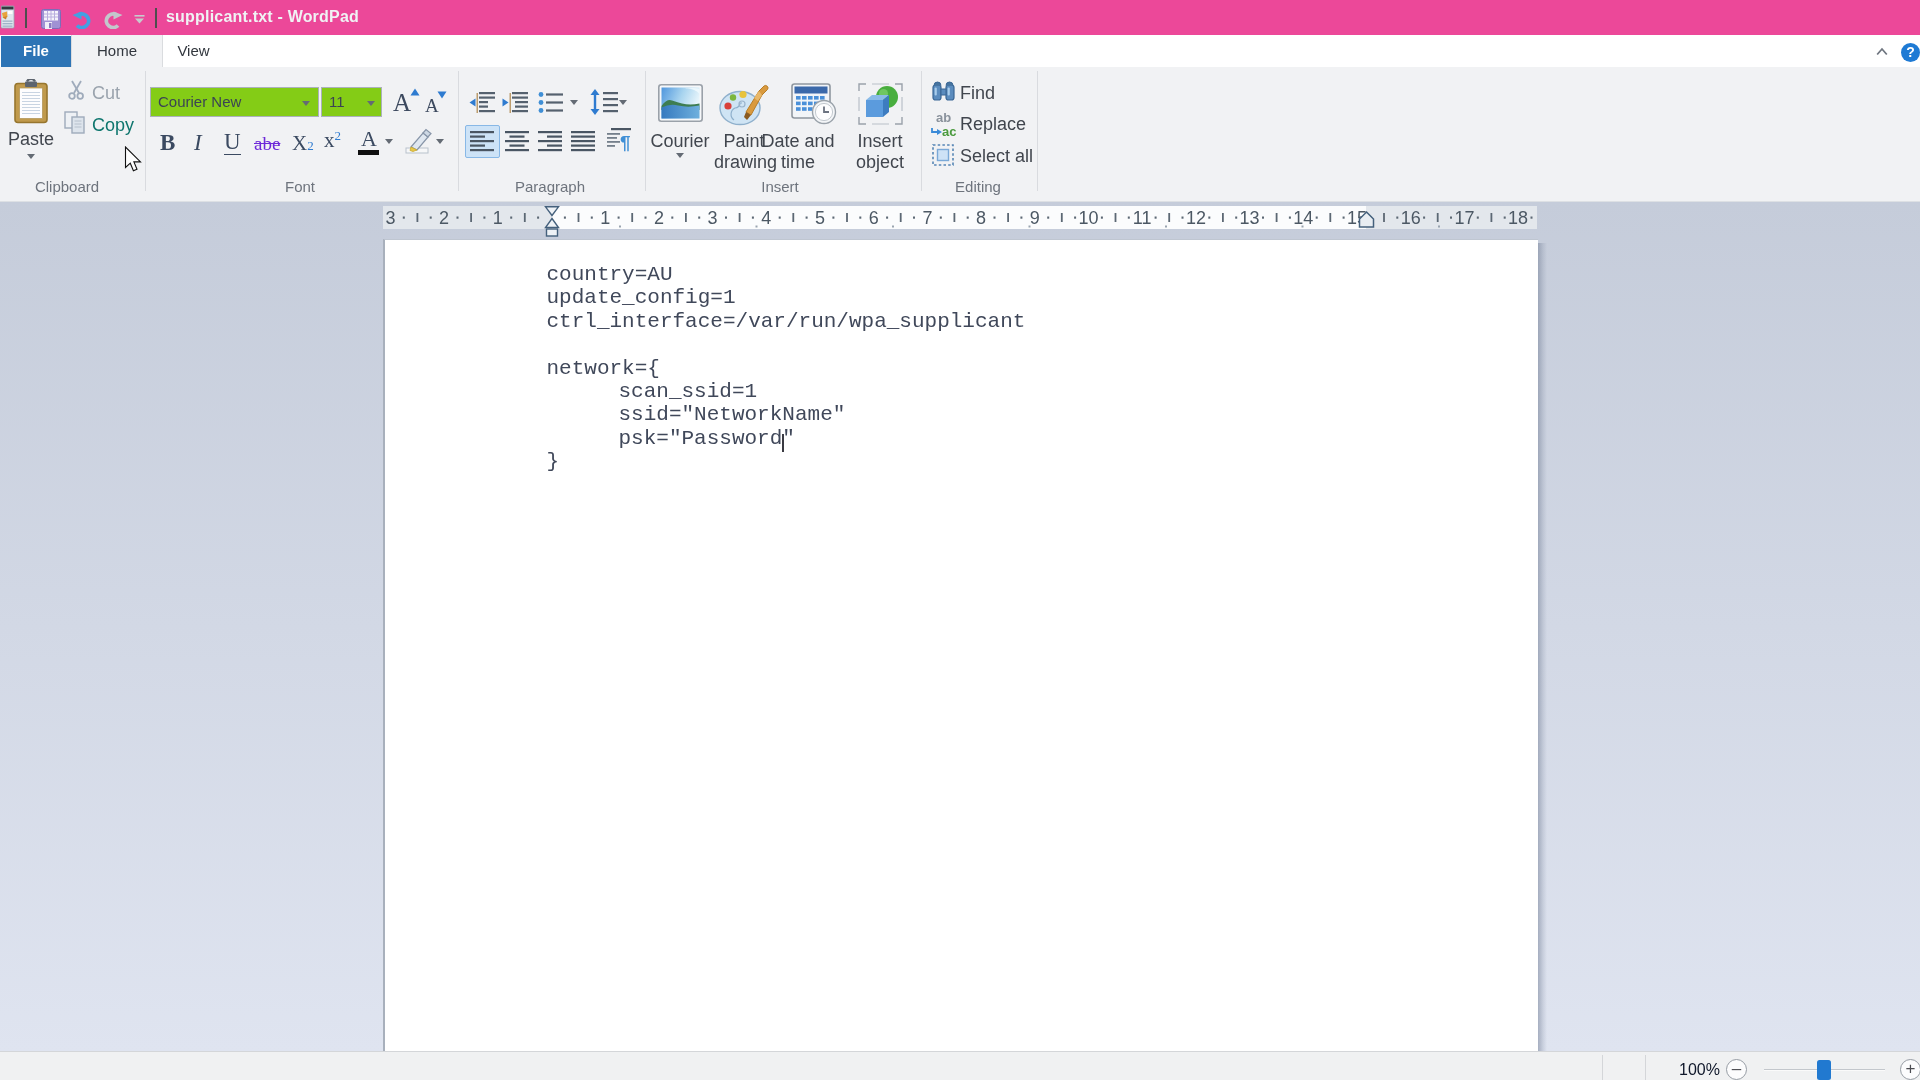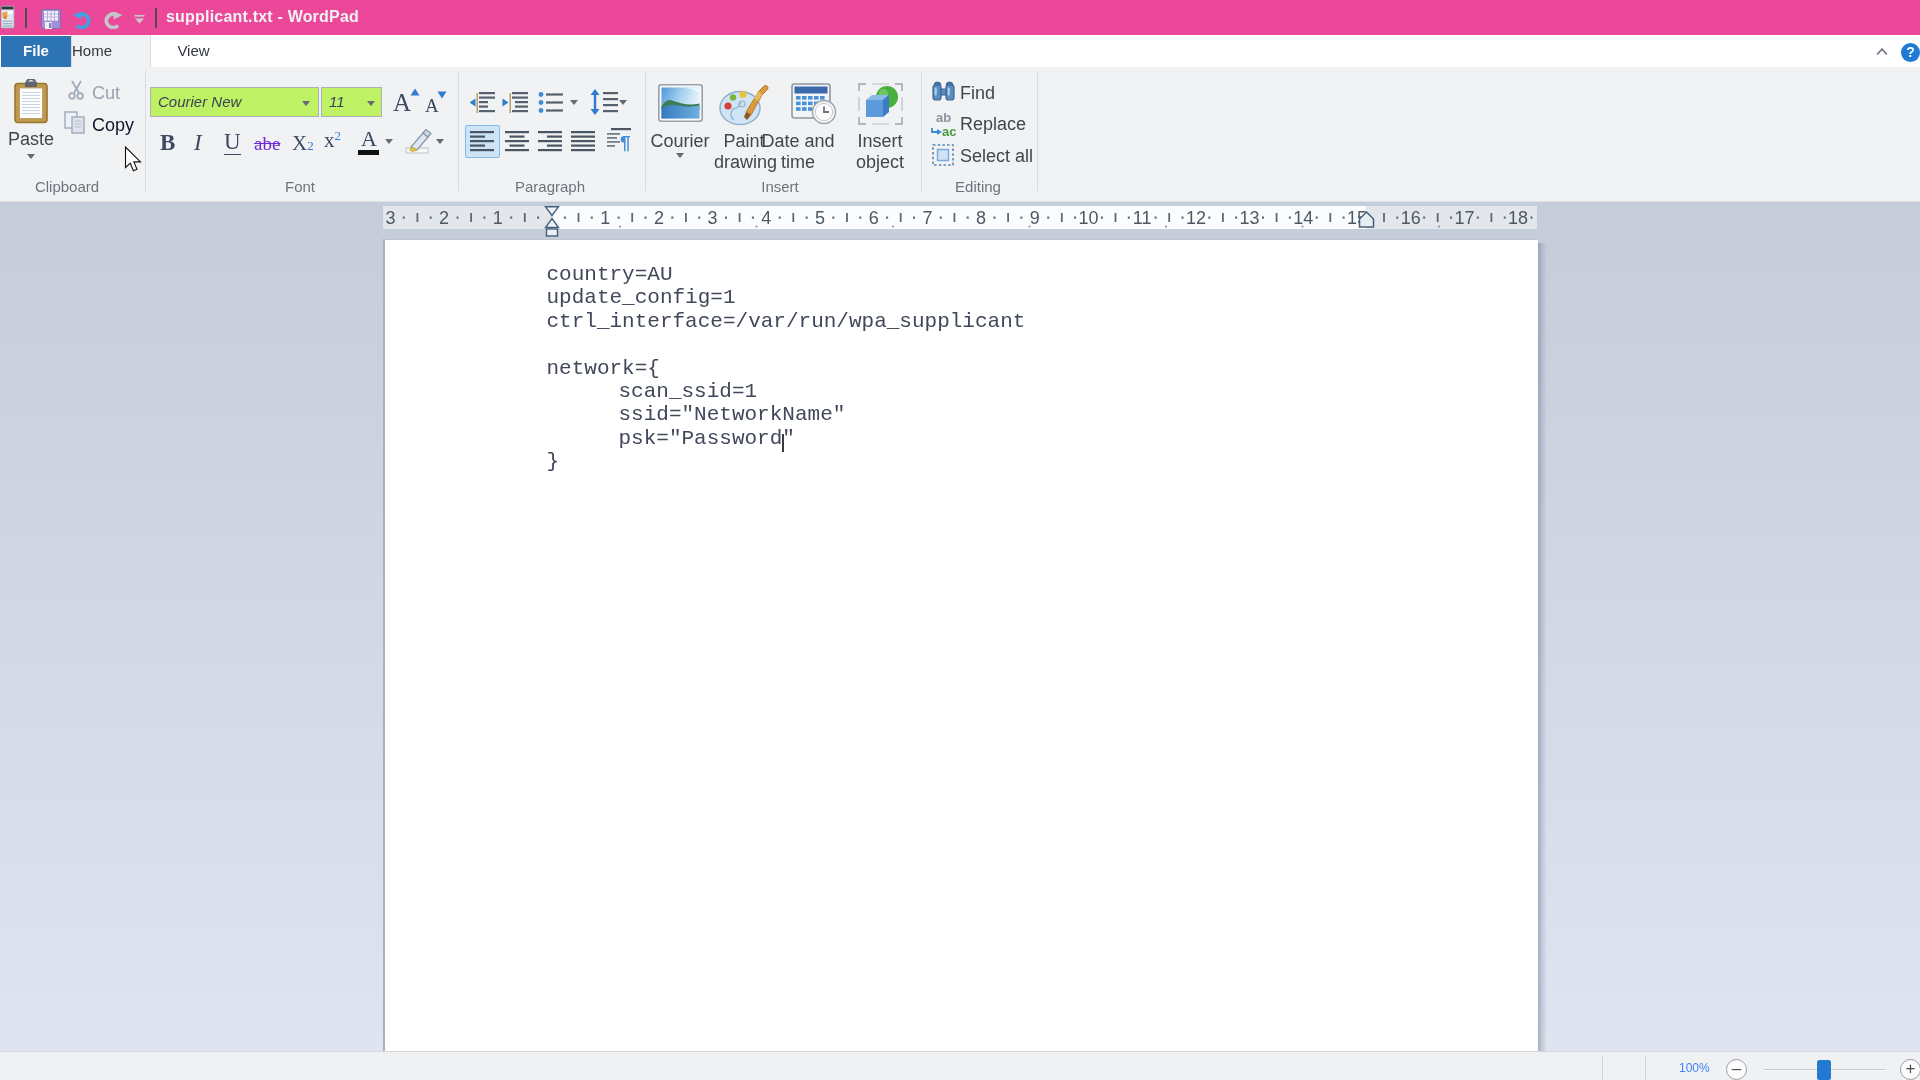--- a/index.html
+++ b/index.html
@@ -6,42 +6,42 @@
   html,body { width:1920px; height:1080px; overflow:hidden; }
   body { font-family:"Liberation Sans", sans-serif; position:relative; background:#fff; }
   .abs { position:absolute; }
 
   #titlebar { position:absolute; left:0; top:0; width:1920px; height:35px; background:#ec4899; }
   .tsep { position:absolute; top:8px; width:2px; height:20px; background:#4e4e4e; }
   #titletext { position:absolute; left:166px; top:8px; color:#f0f2f4; font-size:16px; font-weight:bold; letter-spacing:0.2px; }
 
   #tabrow { position:absolute; left:0; top:35px; width:1920px; height:32px; background:#fff; }
   #filetab { position:absolute; left:1px; top:1px; width:70px; height:31px; background:#2d74b5; color:#fff; font-size:15px; font-weight:bold; text-align:center; line-height:29px; }
-  #hometab { position:absolute; left:71px; top:0px; width:80px; height:32px; background:#f1f2f4; border-left:1px solid #dadcdf; border-right:1px solid #dadcdf; color:#32373e; font-size:15px; text-align:left; line-height:31px; }
+  #hometab { position:absolute; left:71px; top:0px; width:92px; height:32px; background:#f1f2f4; border-left:1px solid #dadcdf; border-right:1px solid #dadcdf; color:#32373e; font-size:15px; text-align:center; line-height:31px; }
   #viewtab { position:absolute; left:151px; top:0px; width:85px; height:32px; color:#32373e; font-size:15px; text-align:center; line-height:31px; }
 
   #ribbon { position:absolute; left:0; top:67px; width:1920px; height:135px; background:#f1f2f4; }
   #ribbonedge { position:absolute; left:0; top:201px; width:1920px; height:1px; background:#dde0e4; }
   .gsep { position:absolute; top:4px; width:1px; height:120px; background:#d9dbdf; }
   .glabel { position:absolute; bottom:7px; font-size:15px; color:#6e747d; width:200px; text-align:center; }
   .blabel { position:absolute; font-size:18px; color:#41464e; text-align:center; }
   .serif { font-family:"Liberation Serif", serif; }
   .caret-d { position:absolute; width:0; height:0; border-left:4px solid transparent; border-right:4px solid transparent; border-top:5px solid #646b74; }
-  .combo { position:absolute; background:#bef264; border:1px solid #abb1bc;font-style:italic; }
+  .combo { position:absolute; background:#84cc16; border:1px solid #abb1bc; }
   .combo .ctext { position:absolute; left:7px; top:5px; font-size:15px; color:#3b4354; }
 
   #docarea { position:absolute; left:0; top:202px; width:1920px; height:849px; background:linear-gradient(#c5ccda, #d2d8e5 50%, #dfe4f0); }
   #ruler { position:absolute; left:383px; top:4px; width:1154px; height:23px; background:#fbfcfd; }
   #page { position:absolute; left:383px; top:37px; width:1155px; height:812px; background:#fff; border-left:2px solid #a8b0bc; border-top:1px solid #bfc6d1; }
   #doctext { position:absolute; left:161.5px; top:23px; font-family:Liberation Mono, monospace; font-size:21px; line-height:23.4px; color:#40485a; white-space:pre; tab-size:72px; }
   #caret { position:absolute; left:397px; top:194px; width:2px; height:18px; background:#3a3a42; }
 
   #statusbar { position:absolute; left:0; top:1051px; width:1920px; height:29px; background:#f0f1f2; border-top:1px solid #d4d6d9; }
   .ssep { position:absolute; top:3px; width:1px; height:26px; background:#d4d6d9; }
-  #zoomtext { position:absolute; left:1679px; top:1061px; font-size:12px; color:#3b82f6; }
+  #zoomtext { position:absolute; left:1679px; top:1061px; font-size:16px; color:#0f172a; }
   .zbtn { position:absolute; width:21px; height:21px; border:1px solid #969ca4; border-radius:50%; background:#fcfcfd; color:#4c4c52; text-align:center; font-size:17px; line-height:18px; }
   #ztrack { position:absolute; left:1764px; top:1069px; width:121px; height:2px; background:#c3c7cc; border-bottom:1px solid #fafafa; }
   #zthumb { position:absolute; left:1817px; top:1060px; width:14px; height:20px; background:#2179d0; border-radius:2.5px; }
 </style>
 </head>
 <body>
 
   <div id="titlebar">
     <svg class="abs" style="left:1px;top:5px" width="14" height="25" viewBox="0 0 14 25">
       <rect x="0" y="1" width="13" height="22" rx="1" fill="#dfe6ee" stroke="#9aa4b2" stroke-width="0.8"></rect>
@@ -125,21 +125,21 @@
         <circle cx="12.2" cy="16" r="2.8" stroke-width="1.8"></circle>
       </g>
     </svg>
     <div class="blabel" style="left:92px;top:16px;width:40px;text-align:left;color:#9aa3ad;">Cut</div>
 
     <svg class="abs" style="left:64px;top:44px" width="24" height="24" viewBox="0 0 24 24">
       <rect x="1" y="1" width="12" height="16" fill="#eef1f5" stroke="#9fabbb" stroke-width="1.4"></rect>
       <rect x="8" y="6" width="12" height="16" fill="#dde4ec" stroke="#9fabbb" stroke-width="1.4"></rect>
       <path d="M10.5 10 h7 M10.5 13 h7 M10.5 16 h7" stroke="#b6c0cc" stroke-width="1"></path>
     </svg>
-    <div class="blabel" style="left:92px;top:48px;width:44px;text-align:left;color:#0f172a;">Copy</div>
+    <div class="blabel" style="left:92px;top:48px;width:44px;text-align:left;color:#0f766e;">Copy</div>
 
     <div class="combo" style="left:150px;top:20px;width:169px;height:30px;">
       <div class="ctext">Courier New</div>
       <div class="caret-d" style="right:8px;top:13px;border-left-width:4px;border-right-width:4px;"></div>
     </div>
     <div class="combo" style="left:321px;top:20px;width:61px;height:30px;">
       <div class="ctext">11</div>
       <div class="caret-d" style="right:6px;top:13px;"></div>
     </div>
 

